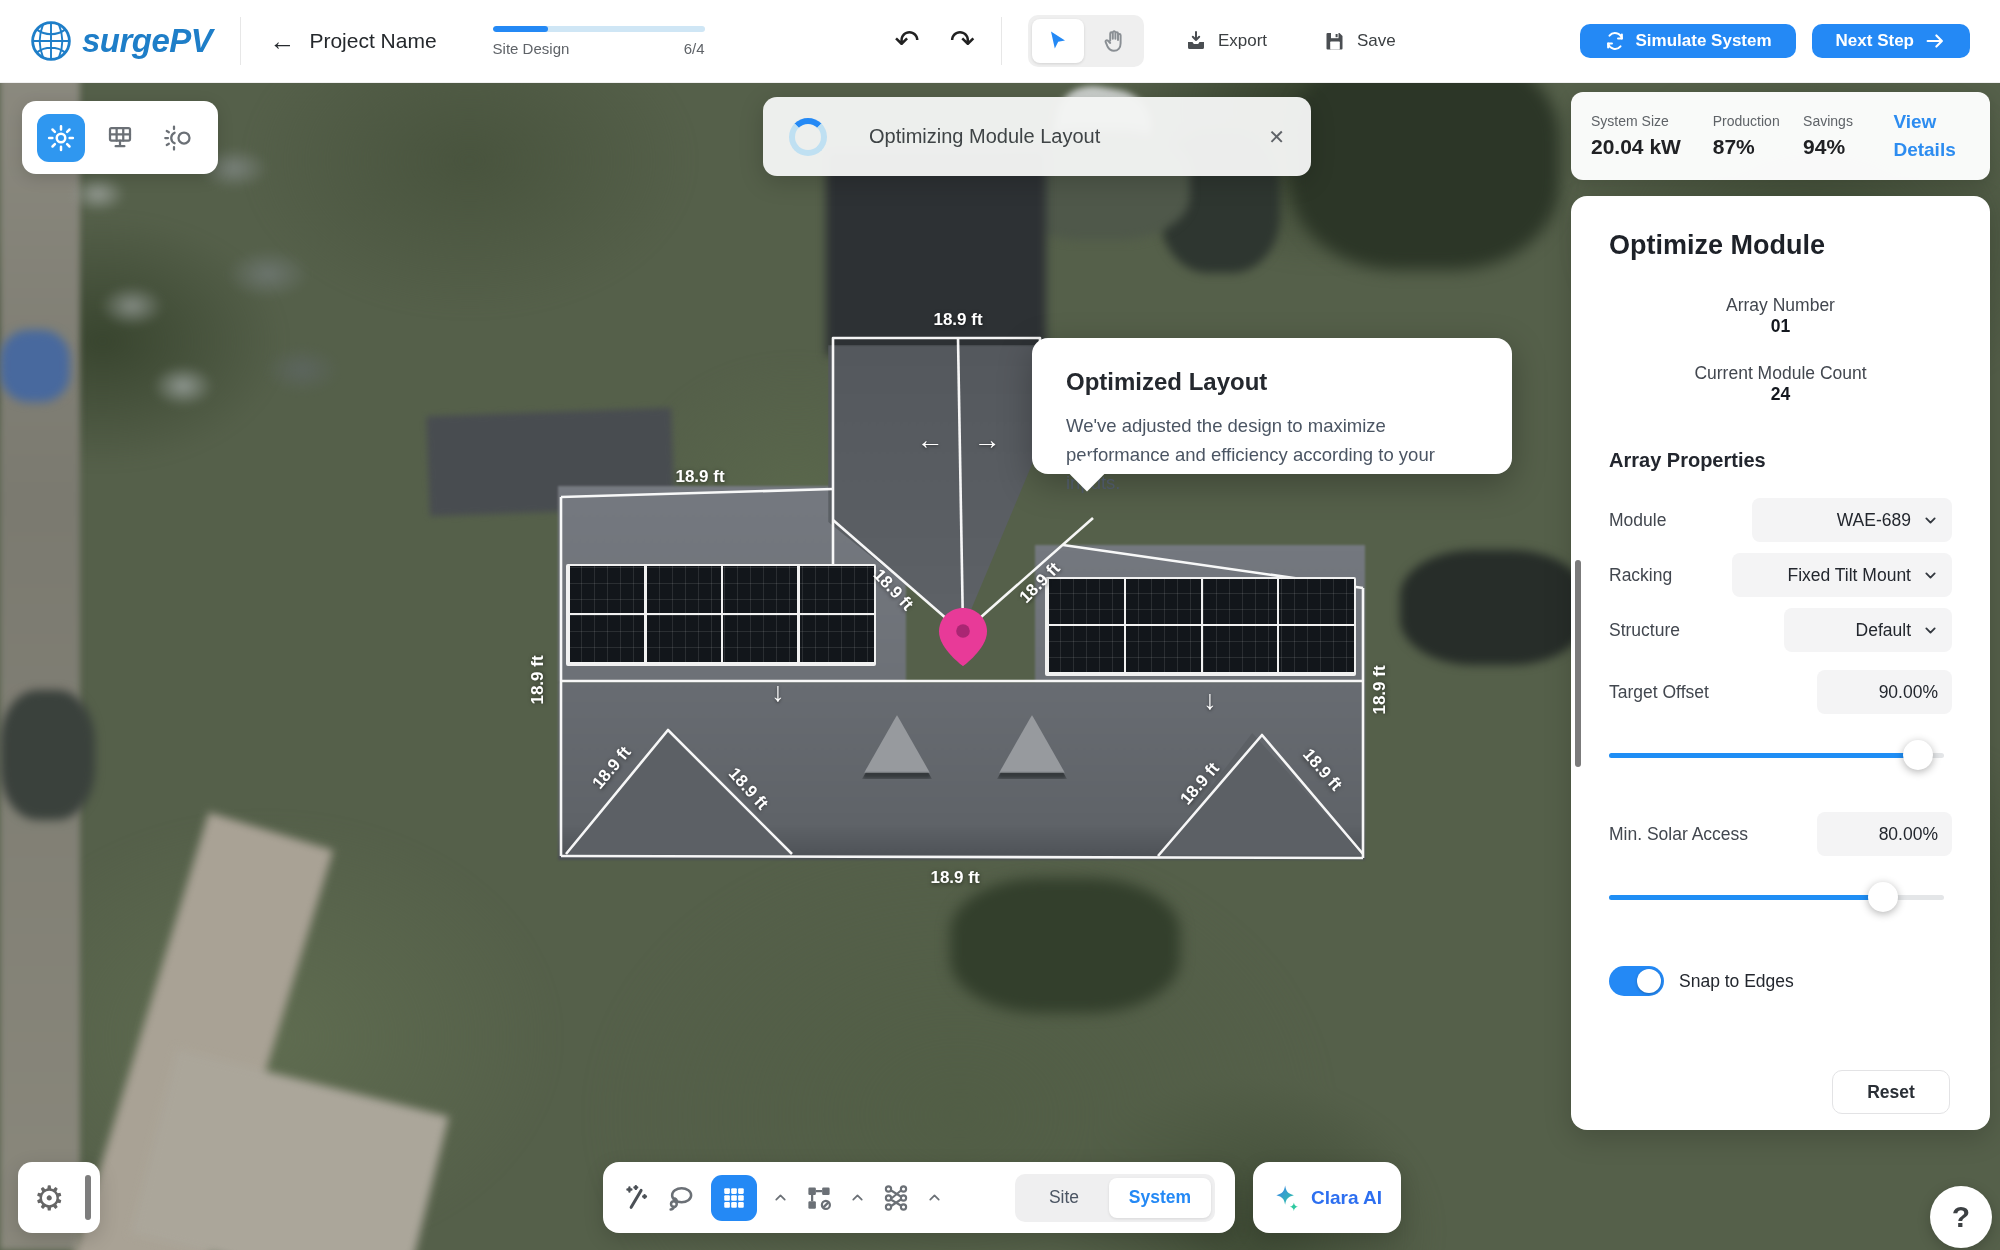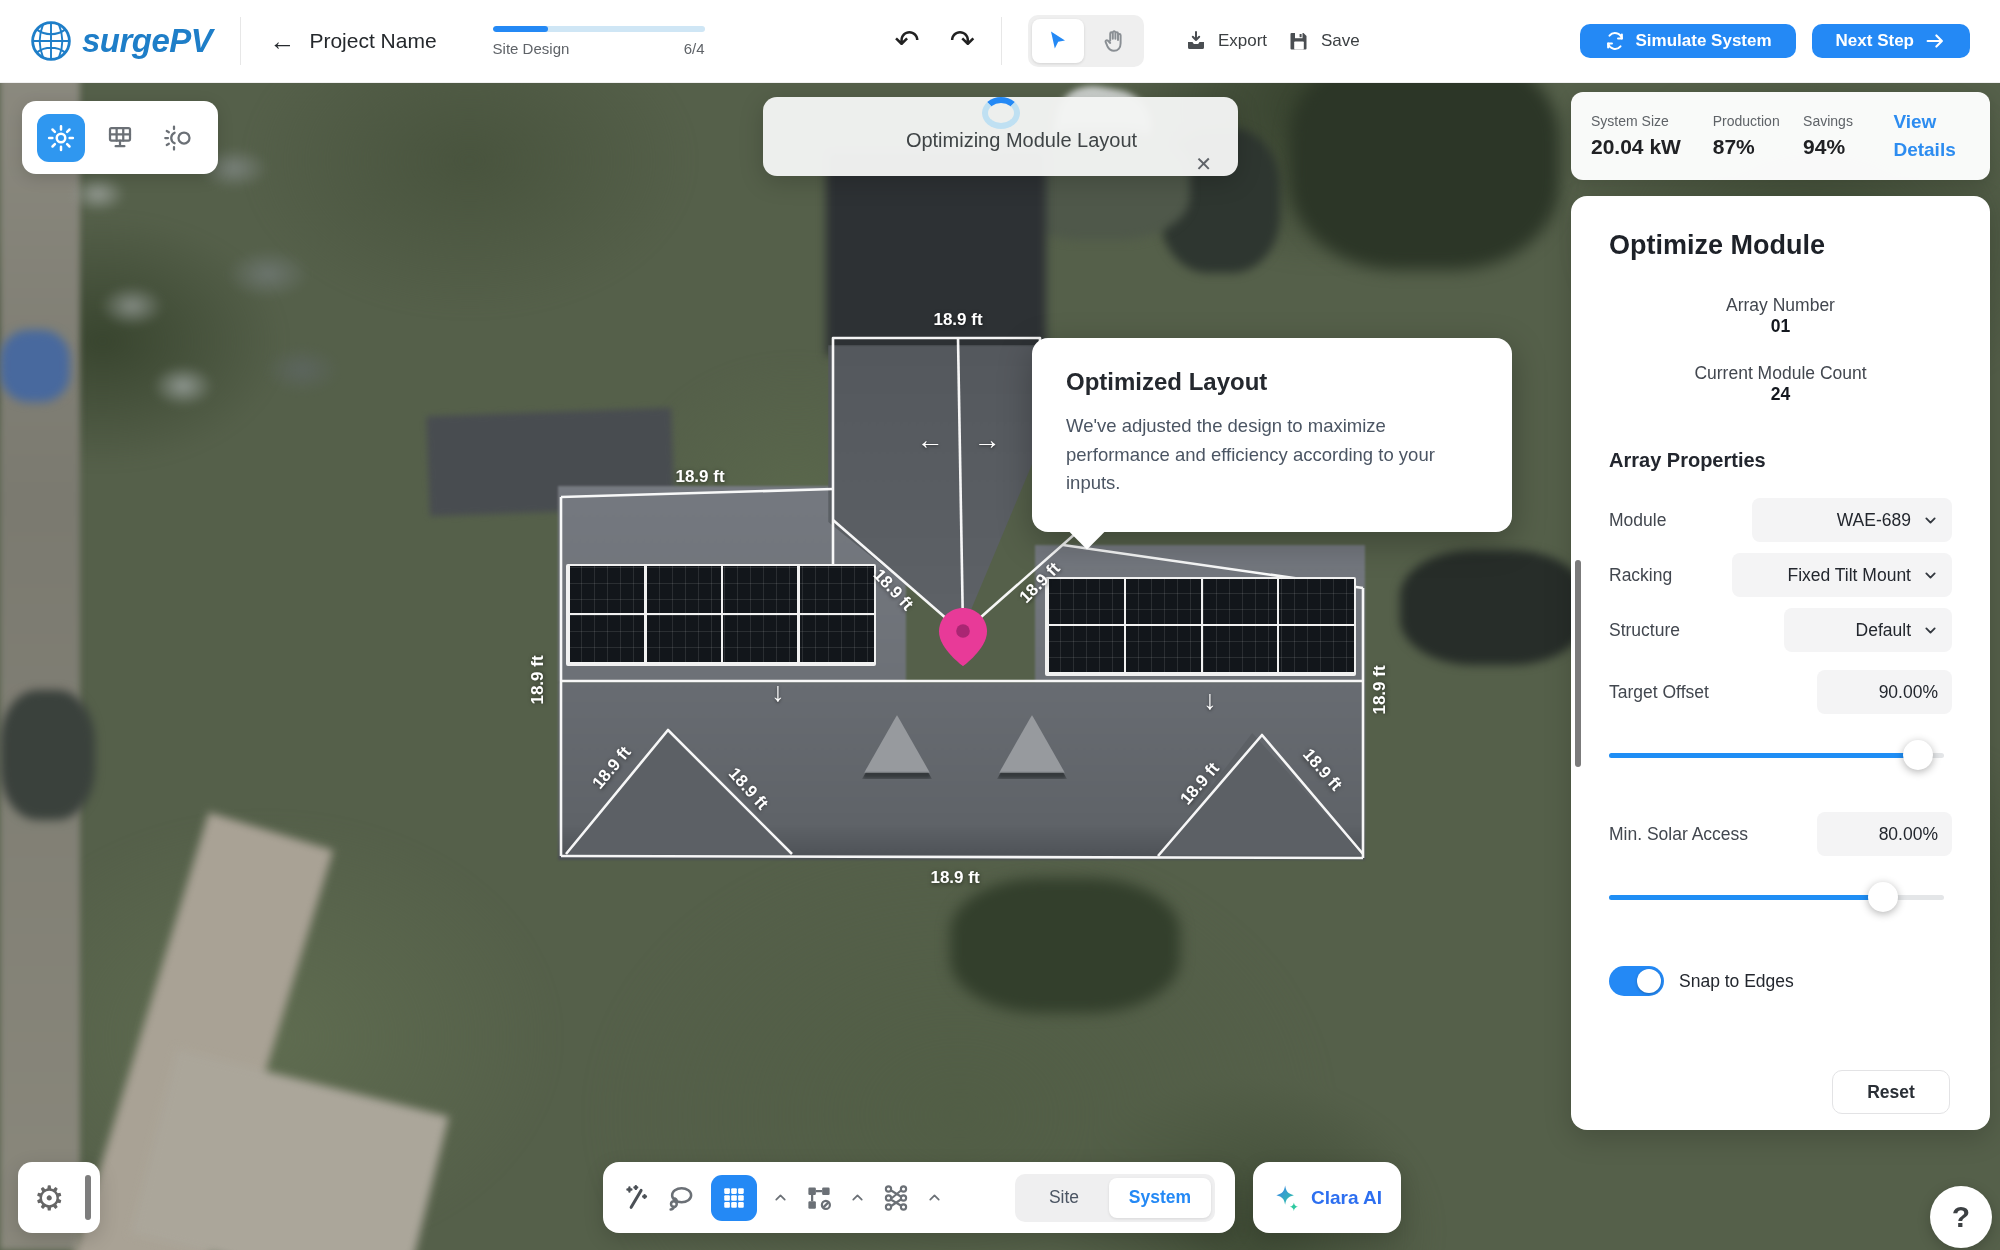--- a/index.html
+++ b/index.html
@@ -76,27 +76,27 @@
   .progress-group { margin-left:56px; width:212px; }
   .progress-track { width:212px; height:6px; border-radius:3px; background:#cfe6f5; overflow:hidden; }
   .progress-fill { width:26%; height:100%; border-radius:3px; background:#2489f5; }
   .progress-labels { display:flex; justify-content:space-between; margin-top:8px; font-size:15px; color:#5f6368; }
   .undo-redo { margin-left:190px; display:flex; align-items:center; gap:30px; font-size:30px; color:#222; }
   .undo-redo span { cursor:pointer; line-height:1; }
   .hdr-div.d2 { margin:0 26px; }
   .tool-toggle { display:flex; background:#efefef; border-radius:10px; padding:4px; gap:4px; }
   .tool-toggle .tbtn { width:52px; height:44px; display:flex; align-items:center; justify-content:center; border-radius:8px; cursor:pointer; }
   .tool-toggle .tbtn.active { background:#fff; box-shadow:0 1px 3px rgba(0,0,0,.12); }
-  .file-actions { display:flex; align-items:center; gap:20px; margin-left:40px; }
+  .file-actions { display:flex; align-items:center; gap:56px; margin-left:40px; }
   .file-btn { display:flex; align-items:center; gap:10px; font-size:17px; color:#3c4043; font-weight:500; cursor:pointer; }
   .cta-group { margin-left:auto; margin-right:30px; display:flex; gap:16px; }
   .cta { display:flex; align-items:center; gap:10px; background:#2489f5; color:#fff; font-size:17px; font-weight:600; border:none; border-radius:10px; padding:0 24px; height:34px; cursor:pointer; }
 
   
-  .toast { position:absolute; left:763px; top:97px; width:475px; height:79px; z-index:15; background:rgba(243,244,243,.97); border-radius:14px; box-shadow:0 6px 24px rgba(0,0,0,.18); display:flex; align-items:center; padding:0 26px;flex-direction:column; }
+  .toast { position:absolute; left:763px; top:97px; width:548px; height:79px; z-index:15; background:rgba(243,244,243,.97); border-radius:14px; box-shadow:0 6px 24px rgba(0,0,0,.18); display:flex; align-items:center; padding:0 26px; }
   .spinner { width:38px; height:38px; border-radius:50%; border:6px solid #bfe0f2; border-top-color:#2489f5; animation:spin 1.1s linear infinite; }
   @keyframes spin { to { transform:rotate(360deg);} }
   .toast-msg { margin-left:42px; font-size:20px; color:#3f4446; font-weight:500; }
   .toast-close { margin-left:auto; font-size:20px; color:#5f6368; cursor:pointer; }
 
   
   .palette { position:absolute; left:22px; top:101px; width:196px; height:73px; z-index:15; background:#fff; border-radius:14px; box-shadow:0 4px 16px rgba(0,0,0,.15); display:flex; align-items:center; justify-content:space-around; padding:0 10px; }
   .palette .pbtn { width:48px; height:48px; border-radius:12px; display:flex; align-items:center; justify-content:center; cursor:pointer; }
   .palette .pbtn.active { background:#2f97f0; }
 
@@ -132,21 +132,21 @@
   .slider .thumb { position:absolute; top:0; width:30px; height:30px; border-radius:50%; background:#fff; box-shadow:0 2px 8px rgba(0,0,0,.3); cursor:pointer; }
   .fill90 { width:90%; } .thumb90 { left:calc(90% - 15px); }
   .fill80 { width:80%; } .thumb80 { left:calc(80% - 15px); }
   .toggle-row { margin-top:54px; display:flex; align-items:center; gap:15px; }
   .toggle { width:55px; height:30px; border-radius:16px; background:#2489f5; position:relative; cursor:pointer; }
   .toggle .knob { position:absolute; right:3px; top:3px; width:24px; height:24px; border-radius:50%; background:#fff; box-shadow:0 1px 3px rgba(0,0,0,.25); }
   .toggle-label { font-size:17.5px; color:#23272e; font-weight:500; }
   .reset-btn { position:absolute; right:40px; bottom:16px; width:118px; height:44px; background:#fff; border:1.5px solid #e3e3e5; border-radius:10px; font-size:17.5px; font-weight:600; color:#2a2f36; display:flex; align-items:center; justify-content:center; cursor:pointer; }
 
   
-  .tooltip { position:absolute; left:1032px; top:338px; width:480px; height:194px; z-index:12; background:#fff; border-radius:16px; box-shadow:0 10px 34px rgba(0,0,0,.28); padding:30px 34px; }
+  .tooltip { position:absolute; left:1032px; top:338px; width:480px; height:136px; z-index:12; background:#fff; border-radius:16px; box-shadow:0 10px 34px rgba(0,0,0,.28); padding:30px 34px; }
   .tooltip:after { content:""; position:absolute; left:42px; bottom:-12px; width:26px; height:26px; background:#fff; transform:rotate(45deg); }
   .tt-title { font-size:24px; font-weight:700; color:#24282e; }
   .tt-body { margin-top:16px; font-size:18.5px; line-height:1.55; color:#4b5563; }
 
   
   .bottom-toolbar { position:absolute; left:603px; top:1162px; width:632px; height:71px; z-index:15; background:#fff; border-radius:16px; box-shadow:0 6px 20px rgba(0,0,0,.16); display:flex; align-items:center; padding:0 20px; gap:15px; }
   .bt-icon { display:flex; align-items:center; justify-content:center; cursor:pointer; }
   .grid-btn { width:46px; height:46px; background:#2489f5; border-radius:11px; display:flex; align-items:center; justify-content:center; cursor:pointer; }
   .segmented { margin-left:auto; width:200px; height:48px; background:#efeff0; border-radius:10px; display:flex; align-items:center; padding:4px; }
   .seg-site { flex:1; text-align:center; font-size:17.5px; color:#4b5563; cursor:pointer; }

